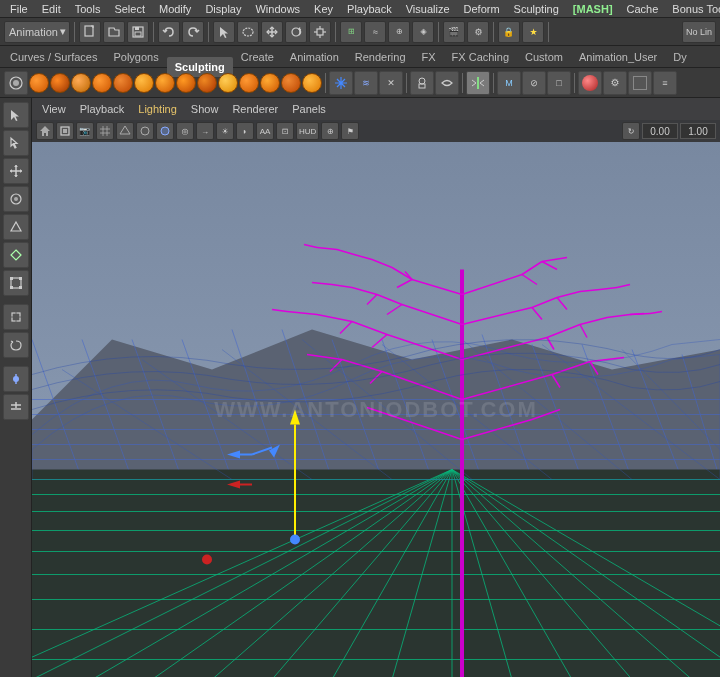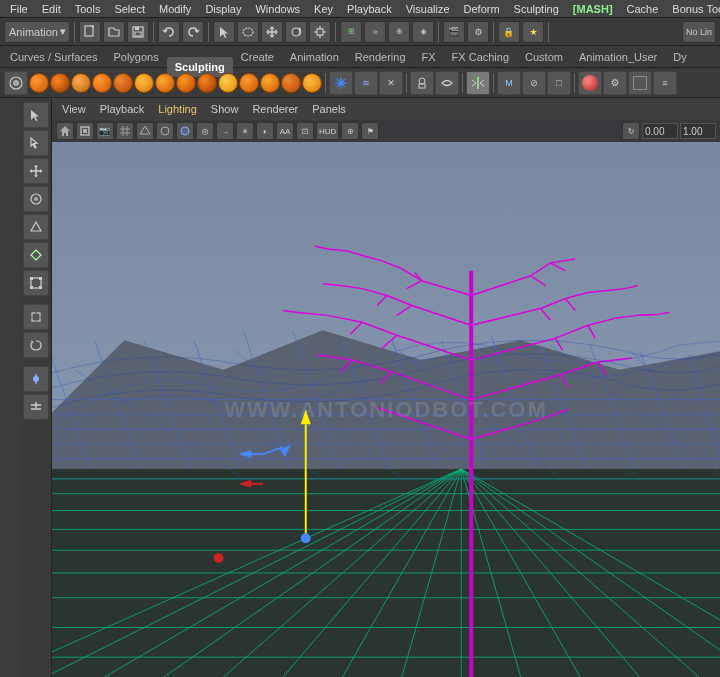--- a/index.html
+++ b/index.html
@@ -121,21 +121,20 @@
       color: #ccc;
       font-size: 12px;
       flex-shrink: 0;
     }
     .icon-btn.active { background: #7a7a7a; }
 
     
     #main-layout {
       display: flex;
       height: calc(677px - 18px - 28px - 22px - 30px);
-      padding-left: 20px;
     }
 
     
     #left-toolbar {
       width: 32px;
       background: #3a3a3a;
       border-right: 1px solid #222;
       display: flex;
       flex-direction: column;
       align-items: center;
@@ -246,20 +245,21 @@
       height: 100%;
     }
 
     .vp-input {
       width: 36px;
       height: 16px;
       background: #333;
       border: 1px solid #555;
       color: #ccc;
       font-size: 10px;
+      text-align: center;
       padding: 0 2px;
     }
 
     
     .orange-icon {
       width: 20px;
       height: 20px;
       border-radius: 50%;
       background: radial-gradient(circle at 35% 35%, #ff9933, #cc5500);
       border: 1px solid #884400;

